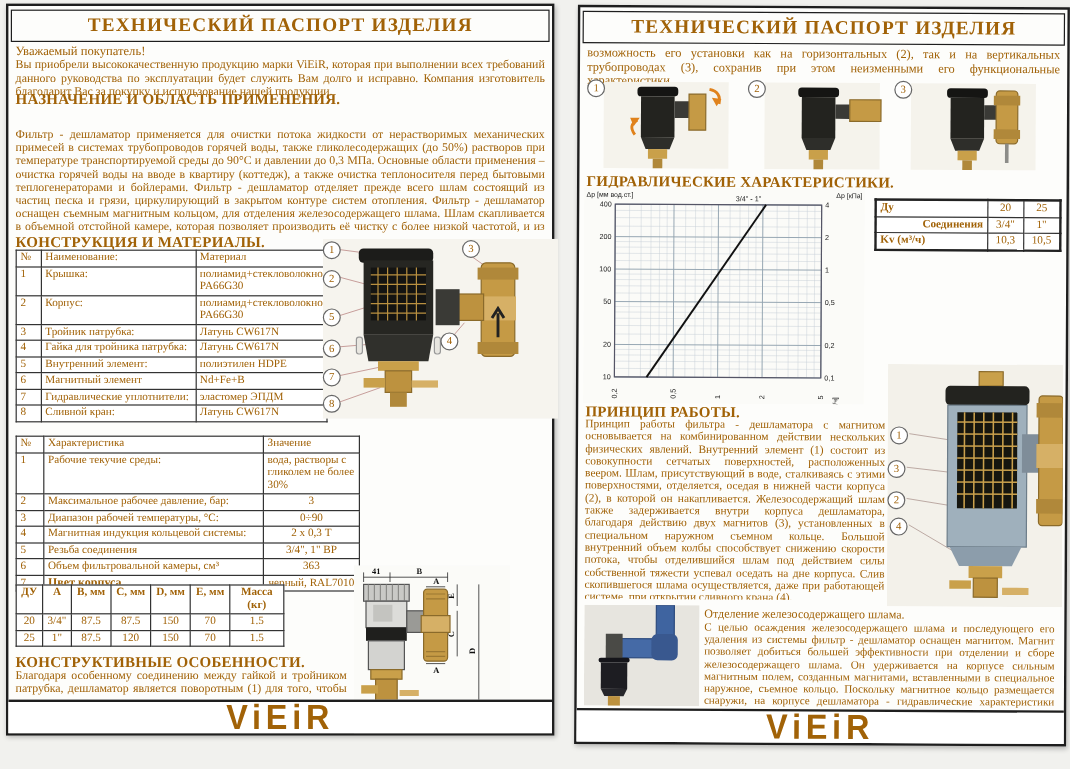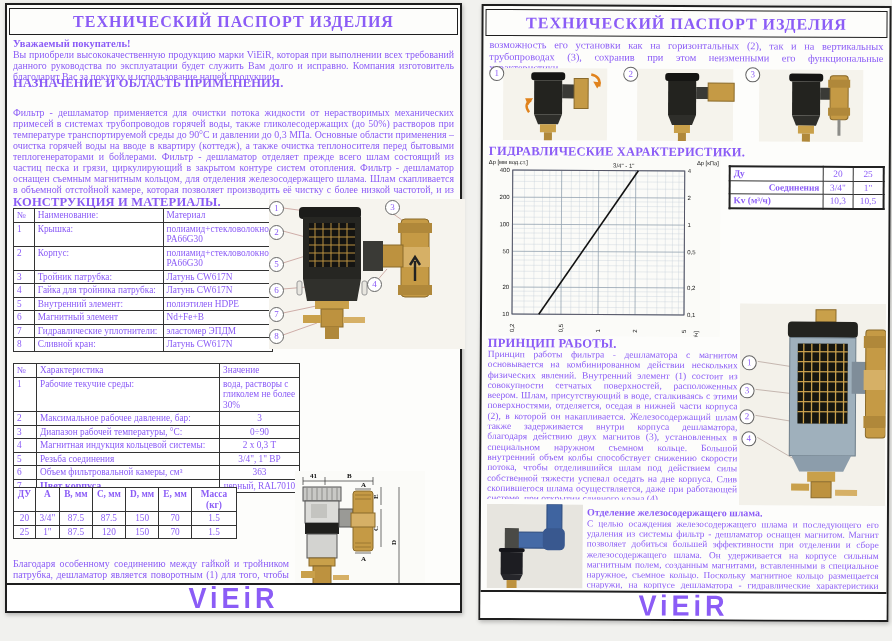--- a/index.html
+++ b/index.html
@@ -1,25 +1,25 @@
 <!DOCTYPE html>
 <html><head>
 <meta charset="utf-8">
 <style>
   html,body{margin:0;padding:0;background:#e9e9e6;}
   .canvas{position:relative;width:892px;height:641px;background:#f1f1ee;overflow:hidden;
-          font-family:"Liberation Serif",serif;color:#8b5cf6;}
+          font-family:"Liberation Serif",serif;color:#a16207;}
   .page{position:absolute;background:#fdfdfb;border:2px solid #1e1e1e;box-shadow:1px 2px 4px rgba(0,0,0,.25);}
   .page-left{left:5px;top:3px;width:453px;height:606px;}
   .page-right{left:480px;top:5px;width:406px;height:612px;transform:rotate(.3deg);}
   .hdrbox{position:absolute;left:2px;right:2px;top:3px;height:25px;border:1.5px solid #1e1e1e;
           display:flex;align-items:center;justify-content:center;font-weight:bold;font-size:16px;letter-spacing:1px;}
   .para{position:absolute;text-align:justify;font-size:9.9px;line-height:11px;}
   .h1{position:absolute;font-weight:bold;font-size:12.5px;letter-spacing:.2px;}
-  .h2{font-weight:bold;font-size:10.5px;}
+  .h2{font-weight:normal;font-size:10.5px;}
   table{border-collapse:collapse;}
   td,th{border:1px solid #333;font-size:9.3px;line-height:10.5px;padding:1px 3px;vertical-align:top;text-align:left;font-weight:normal;}
   .tbl{position:absolute;background:#fff;}
   .c{text-align:center;}
   .co{position:absolute;width:13px;height:13px;border:1px solid #666;border-radius:50%;background:#fff;
       font-size:9px;line-height:13px;text-align:center;z-index:3;}
   .logobox{position:absolute;left:0;right:0;border-top:2px solid #1e1e1e;display:flex;align-items:center;justify-content:center;background:#fff;}
   .logo{font-family:"Liberation Sans",sans-serif;font-weight:bold;font-size:27px;letter-spacing:4px;transform:scaleY(1.08);}
   .imgbox{position:absolute;}
   svg{display:block;}
@@ -261,20 +261,21 @@
         <rect x="22" y="113" width="10" height="10" fill="#b0883a"></rect>
         <rect x="44" y="38" width="14" height="18" fill="#9a9a96" stroke="#555"></rect>
         <rect x="58" y="20" width="20" height="60" rx="3" fill="#c59a45" stroke="#8a6a2a"></rect>
         <g stroke="#9c7832" stroke-width="1">
             <path d="M60 24h16 M60 28h16 M60 72h16 M60 76h16"></path>
           </g>
         <rect x="56" y="42" width="24" height="14" fill="#d6b066" stroke="#8a6a2a"></rect>
       </svg>
     </div>
 
+    <div class="h1" style="left:6px;top:540px;">КОНСТРУКТИВНЫЕ ОСОБЕННОСТИ.</div>
     <div class="para" style="left:6px;top:553px;width:276px;">Благодаря особенному соединению между гайкой и тройником патрубка, дешламатор является поворотным (1) для того, чтобы предоставить</div>
 
     <div class="logobox" style="top:578px;height:26px;">
       <span class="logo">ViEiR</span>
     </div>
   </div>
 
   <div class="page page-right">
     <div class="hdrbox">ТЕХНИЧЕСКИЙ ПАСПОРТ ИЗДЕЛИЯ</div>
 

